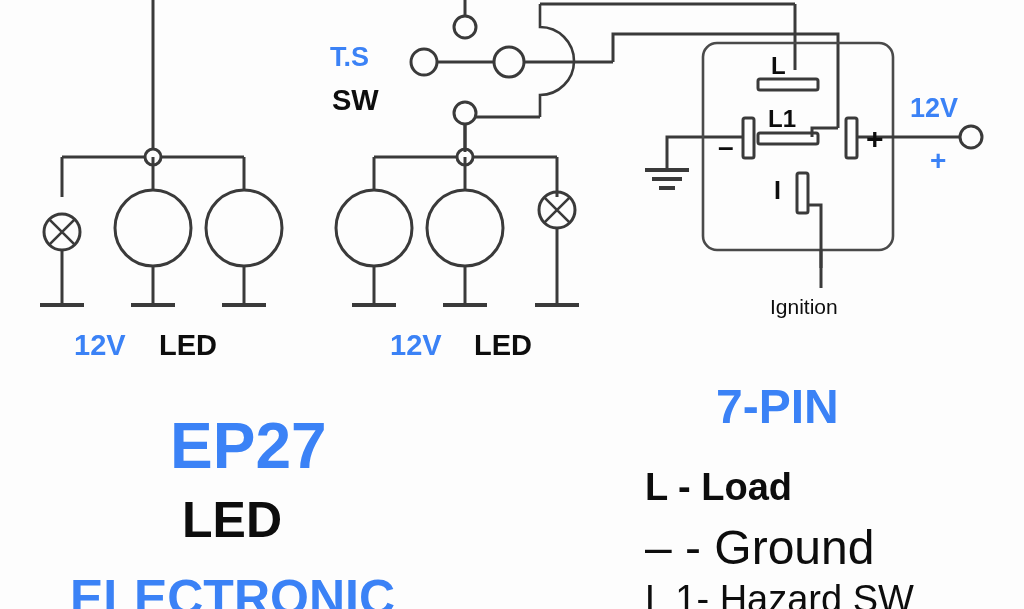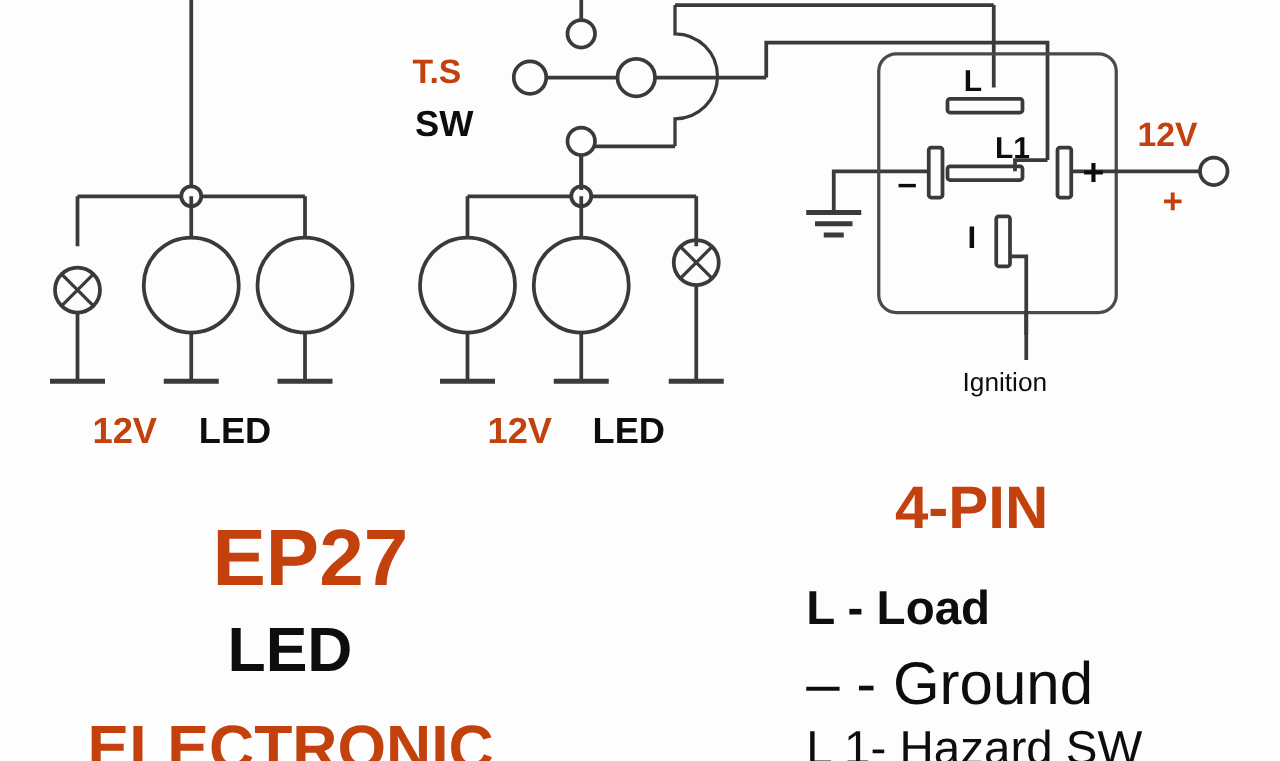--- a/index.html
+++ b/index.html
@@ -63,21 +63,21 @@
     stroke: #3a3a3a;
     stroke-width: 3;
     fill: #fdfdfd;
   }
   .txt {
     position: absolute;
     white-space: nowrap;
     font-family: "Liberation Sans", sans-serif;
     line-height: 1;
   }
-  .red { color: #c2410c; }
+  .red { color: #3b82f6; }
   .blk { color: #0d0d0d; }
   .lbl-ts {
     left: 330px; top: 44px;
     font-size: 27px; font-weight: 700;
   }
   .lbl-sw {
     left: 332px; top: 86px;
     font-size: 29px; font-weight: 700;
   }
   .lbl-12v-left {
@@ -95,21 +95,21 @@
   .lbl-led-right {
     left: 474px; top: 331px;
     font-size: 29px; font-weight: 700;
   }
   .lbl-L {
     left: 771px; top: 54px;
     font-size: 24px; font-weight: 700;
   }
   .lbl-L1 {
     left: 768px; top: 107px;
-    font-size: 24px; font-weight: 700; margin-left: 28px;
+    font-size: 24px; font-weight: 700;
   }
   .lbl-I {
     left: 774px; top: 178px;
     font-size: 25px; font-weight: 700;
   }
   .lbl-minus {
     left: 718px; top: 133px;
     font-size: 28px; font-weight: 700;
   }
   .lbl-plus {
@@ -296,18 +296,18 @@
 
   <div class="txt red lbl-12v-term">12V</div>
   <div class="txt red lbl-plus-term">+</div>
 
   <div class="txt blk lbl-ignition">Ignition</div>
 
   <div class="txt red lbl-ep27">EP27</div>
   <div class="txt blk lbl-led-big">LED</div>
   <div class="txt red lbl-electronic">ELECTRONIC</div>
 
-  <div class="txt red lbl-5pin">4-PIN</div>
+  <div class="txt red lbl-5pin">7-PIN</div>
   <div class="txt blk lbl-leg1">L - Load</div>
   <div class="txt blk lbl-leg2">–  - Ground</div>
   <div class="txt blk lbl-leg3">L 1- Hazard SW</div>
 
 </div>
 
 </body></html>

